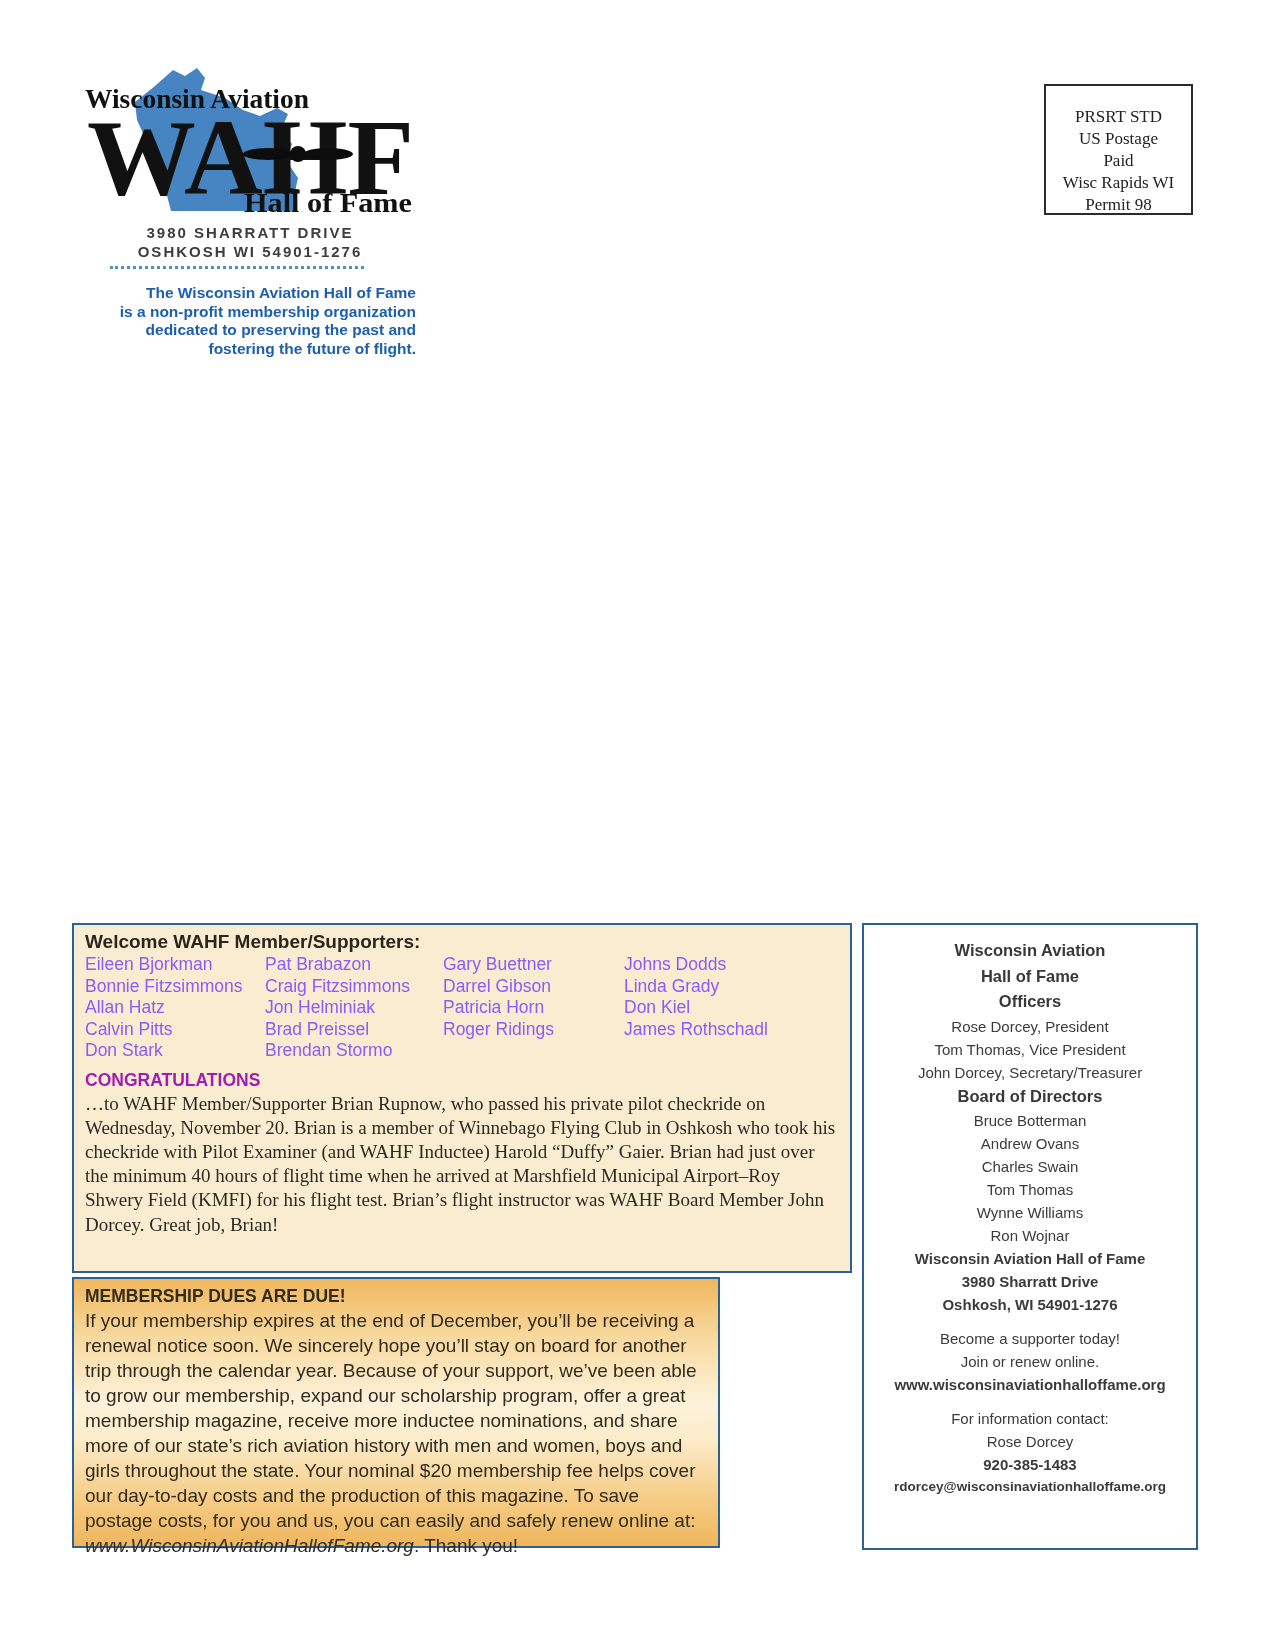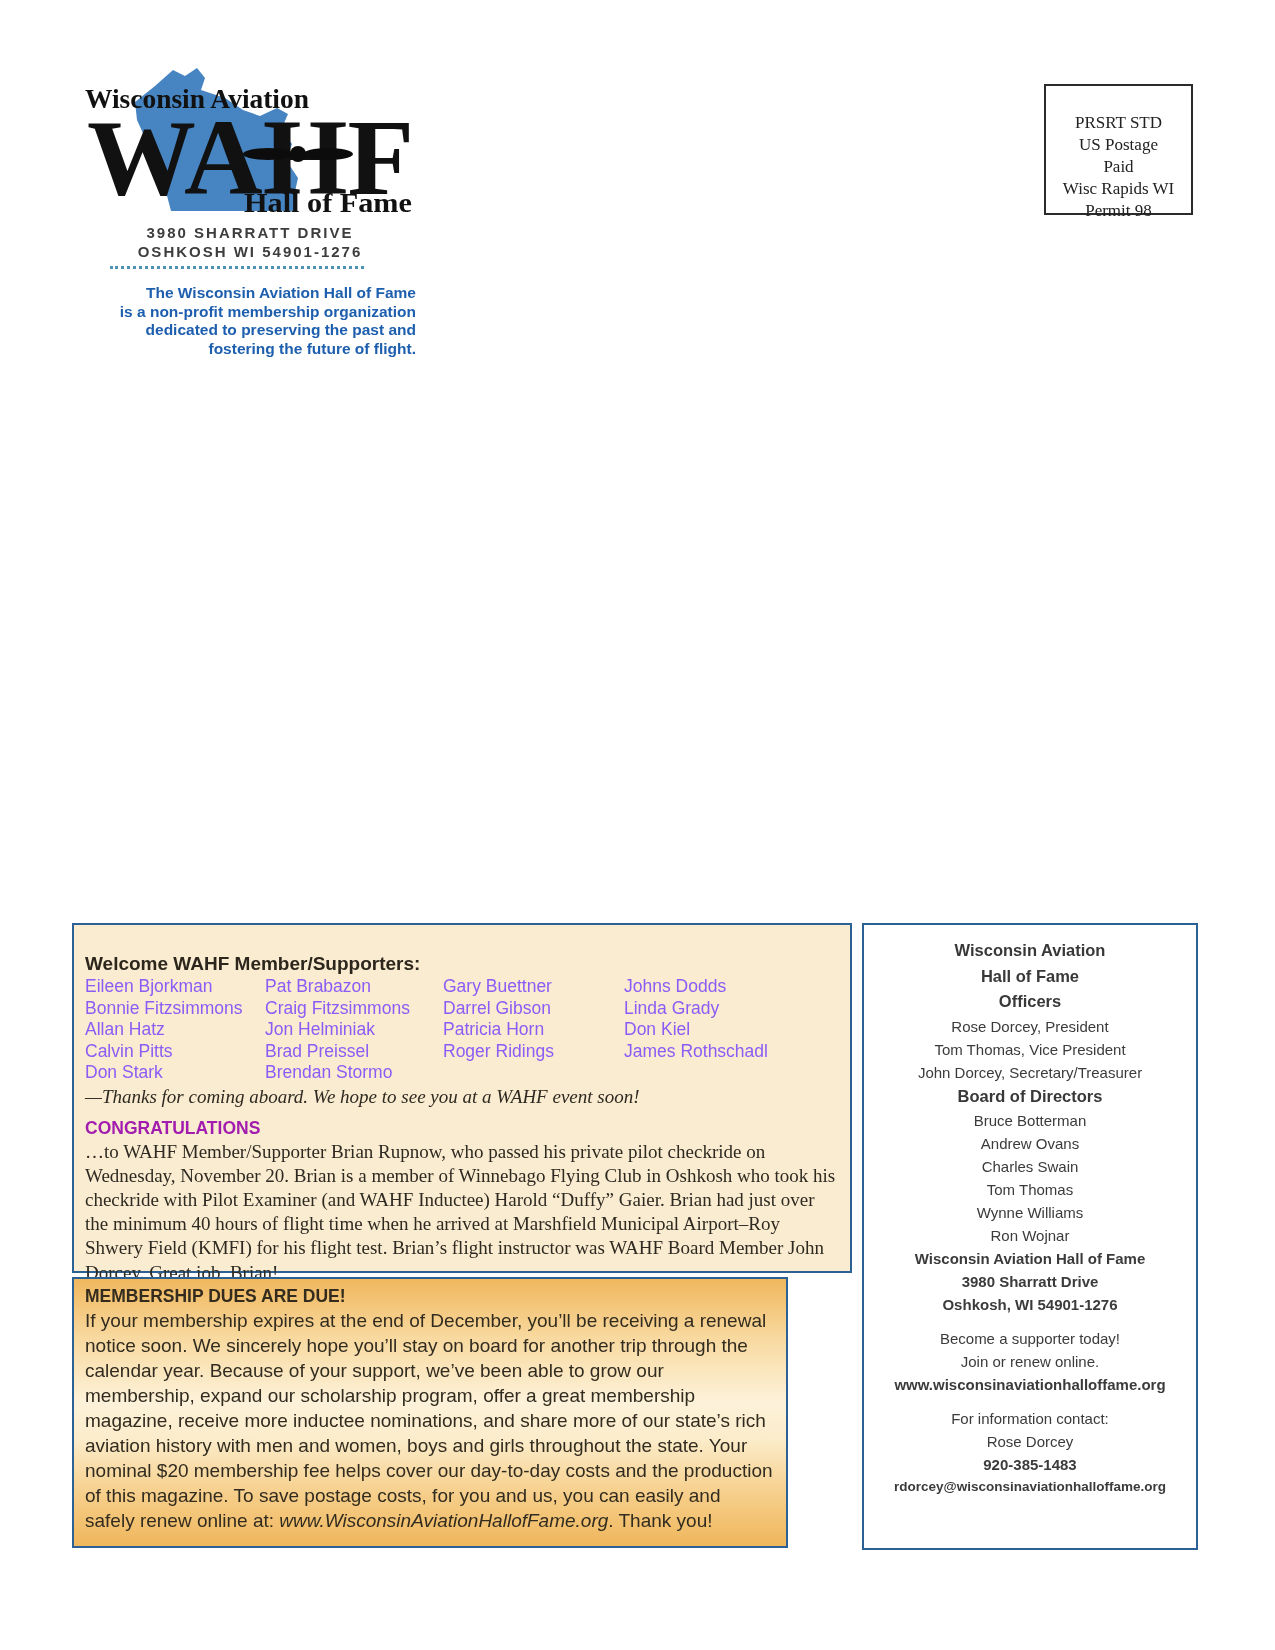--- a/index.html
+++ b/index.html
@@ -19,44 +19,44 @@
   }
   .mission{
     position:absolute;left:58px;top:284px;width:358px;text-align:right;
     font-weight:bold;font-size:15.5px;line-height:18.6px;color:#1d5fae;
   }
   
   .permit-box{
     position:absolute;left:1044px;top:84px;width:149px;height:131px;box-sizing:border-box;
     border:2px solid #2b2b2b;background:#fff;
     font-family:"Liberation Serif",serif;font-size:17px;line-height:22px;
-    color:#222;text-align:center;padding-top:26px;
+    color:#222;text-align:center;padding-top:20px;
   }
   
   .welcome-box{
     position:absolute;left:72px;top:923px;width:780px;height:350px;box-sizing:border-box;
     background:#faecd0;border:2px solid #2b6195;padding:5px 11px 0 11px;
     color:#2f2a20;
   }
-  .welcome-heading{font-weight:bold;font-size:19px;line-height:24px;color:#2c261d;margin-top:22px;}
+  .welcome-heading{font-weight:bold;font-size:19px;line-height:24px;color:#2c261d;}
   .members-grid{
     display:grid;grid-template-columns:180px 178px 181px 1fr;
     font-size:17.5px;line-height:21.5px;color:#8b5cf6;
   }
   .thanks-line{
     font-family:"Liberation Serif",serif;font-style:italic;
     font-size:19px;line-height:26px;color:#2e2a22;
   }
   .congrats-heading{font-weight:bold;font-size:17.5px;line-height:23px;margin-top:7px;color:#a21caf;}
   .congrats-body{
     font-family:"Liberation Serif",serif;font-size:19px;line-height:24.2px;color:#2e2a22;
   }
   
   .dues-box{
-    position:absolute;left:72px;top:1277px;width:716px;height:271px;box-sizing:border-box;
+    position:absolute;left:72px;top:1277px;width:648px;height:271px;box-sizing:border-box;
     border:2px solid #2b6195;padding:5px 11px 16px 11px;
     background:linear-gradient(180deg,#f0b75d 0%,#f8d99f 22%,#fdf2da 46%,#fbecca 60%,#f6cd87 82%,#efb65c 100%);
     color:#322c20;
   }
   .dues-heading{font-weight:bold;font-size:17.5px;line-height:24px;color:#332c1e;}
   .dues-body{
     font-family:Liberation Sans, sans-serif;font-size:19px;line-height:25px;color:#322c20;
   }
   .dues-body .url{font-style:italic;}
   
@@ -128,21 +128,20 @@
     <span>Don Kiel</span>
     <span>Calvin Pitts</span>
     <span>Brad Preissel</span>
     <span>Roger Ridings</span>
     <span>James Rothschadl</span>
     <span>Don Stark</span>
     <span>Brendan Stormo</span>
     <span></span>
     <span></span>
   </div>
-  <div class="thanks-line">—Thanks for coming aboard. We hope to see you at a WAHF event soon!</div>
   <div class="congrats-heading">CONGRATULATIONS</div>
   <div class="congrats-body">…to WAHF Member/Supporter Brian Rupnow, who passed his private pilot checkride on Wednesday, November 20. Brian is a member of Winnebago Flying Club in Oshkosh who took his checkride with Pilot Examiner (and WAHF Inductee) Harold “Duffy” Gaier. Brian had just over the minimum 40 hours of flight time when he arrived at Marshfield Municipal Airport–Roy Shwery Field (KMFI) for his flight test. Brian’s flight instructor was WAHF Board Member John Dorcey. Great job, Brian!</div>
 </div>
 
 <div class="dues-box">
   <div class="dues-heading">MEMBERSHIP DUES ARE DUE!</div>
   <div class="dues-body"><span>If your membership expires at the end of December, you’ll be receiving a renewal notice soon. We sincerely hope you’ll stay on board for another trip through the calendar year. Because of your support, we’ve been able to grow our membership, expand our scholarship program, offer a great membership magazine, receive more inductee nominations, and share more of our state’s rich aviation history with men and women, boys and girls throughout the state. Your nominal $20 membership fee helps cover our day-to-day costs and the production of this magazine. To save postage costs, for you and us, you can easily and safely renew online at: </span><span class="url">www.WisconsinAviationHallofFame.org</span><span>. Thank you!</span></div>
 </div>
 
 <div class="info-box">

